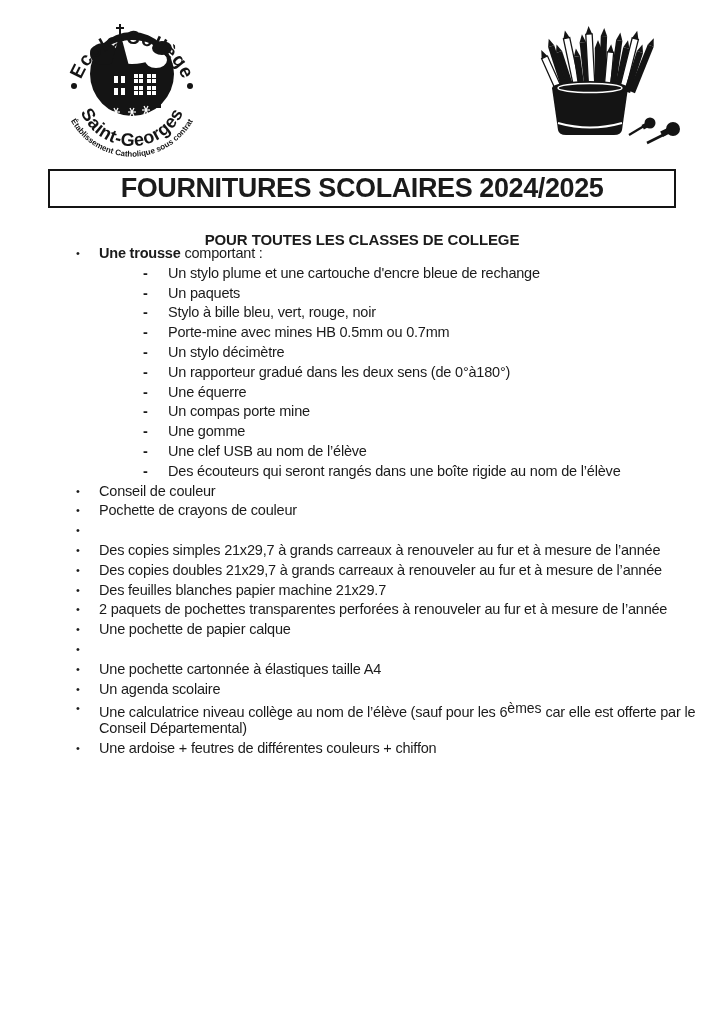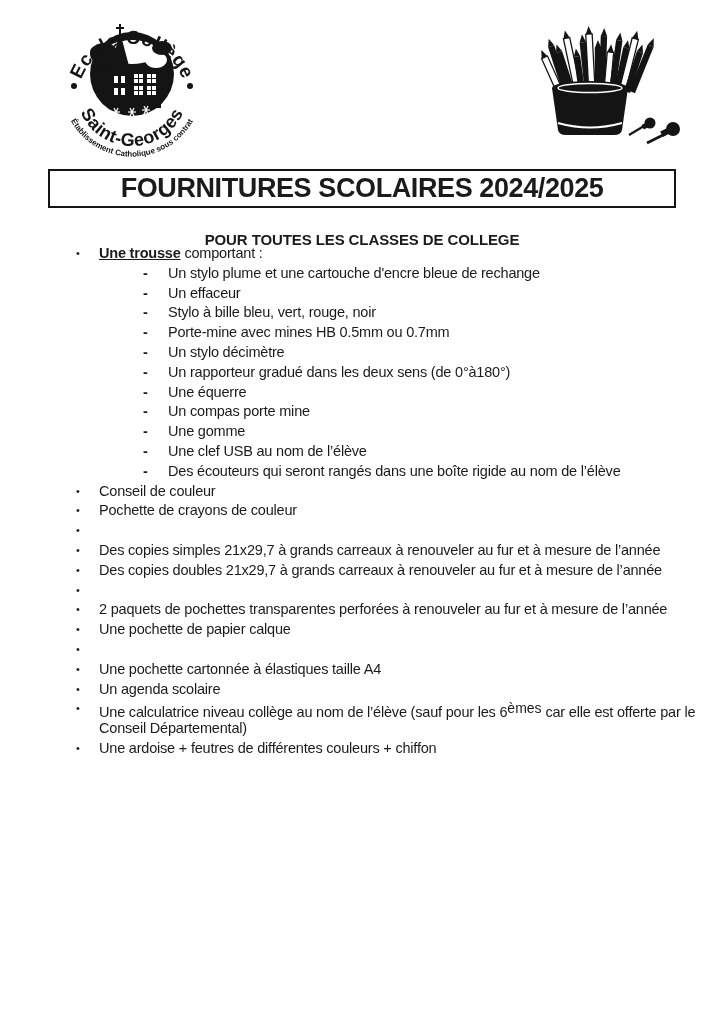--- a/index.html
+++ b/index.html
@@ -14,21 +14,21 @@
   .subtitle{position:absolute;left:48px;top:215px;width:628px;text-align:center;
             font-size:15px;font-weight:bold;letter-spacing:-0.1px;margin-top:16px;}
   .content{position:absolute;left:0;top:244px;width:724px;}
   .row{display:flex;align-items:flex-start;height:19.8px;white-space:nowrap;
        font-size:14.5px;letter-spacing:-0.2px;}
   .l1{padding-left:76px;}
   .l1 .marker{width:23px;font-size:11px;line-height:19.8px;}
   .l2{padding-left:143px;}
   .l2 .marker{width:25px;font-weight:bold;line-height:18px;}
   .txt{line-height:19.8px;}
-  .bold-ul{font-weight:bold;text-decoration:underline;}
+  .bold-ul{font-weight:bold;}
   .sup{font-size:14px;vertical-align:4px;letter-spacing:0;}
   svg .ink{fill:#141414;}
   svg text{fill:#141414;}
 </style>
 </head>
 <body>
 
 <div class="page">
 
   <svg class="logo" viewBox="0 0 210 162">
@@ -192,21 +192,21 @@
       <span class="marker">•</span>
       <span class="txt"><span class="bold-ul">Une trousse</span><span> comportant :</span></span>
     </div>
 
     <div class="row l2">
         <span class="marker">-</span>
         <span class="txt">Un stylo plume et une cartouche d'encre bleue de rechange</span>
       </div>
     <div class="row l2">
         <span class="marker">-</span>
-        <span class="txt">Un effaceur</span>
+        <span class="txt">Un paquets</span>
       </div>
     <div class="row l2">
         <span class="marker">-</span>
         <span class="txt">Stylo à bille bleu, vert, rouge, noir</span>
       </div>
     <div class="row l2">
         <span class="marker">-</span>
         <span class="txt">Porte-mine avec mines HB 0.5mm ou 0.7mm</span>
       </div>
     <div class="row l2">
@@ -252,20 +252,21 @@
     <div class="row l1">
         <span class="marker">•</span>
         <span class="txt">Des copies simples 21x29,7 à grands carreaux à renouveler au fur et à mesure de l’année</span>
       </div>
     <div class="row l1">
         <span class="marker">•</span>
         <span class="txt">Des copies doubles 21x29,7 à grands carreaux à renouveler au fur et à mesure de l’année</span>
       </div>
     <div class="row l1">
         <span class="marker">•</span>
+        <span class="txt">Des feuilles blanches papier machine 21x29.7</span>
       </div>
     <div class="row l1">
         <span class="marker">•</span>
         <span class="txt">2 paquets de pochettes transparentes perforées à renouveler au fur et à mesure de l’année</span>
       </div>
     <div class="row l1">
         <span class="marker">•</span>
         <span class="txt">Une pochette de papier calque</span>
       </div>
     <div class="row l1">

